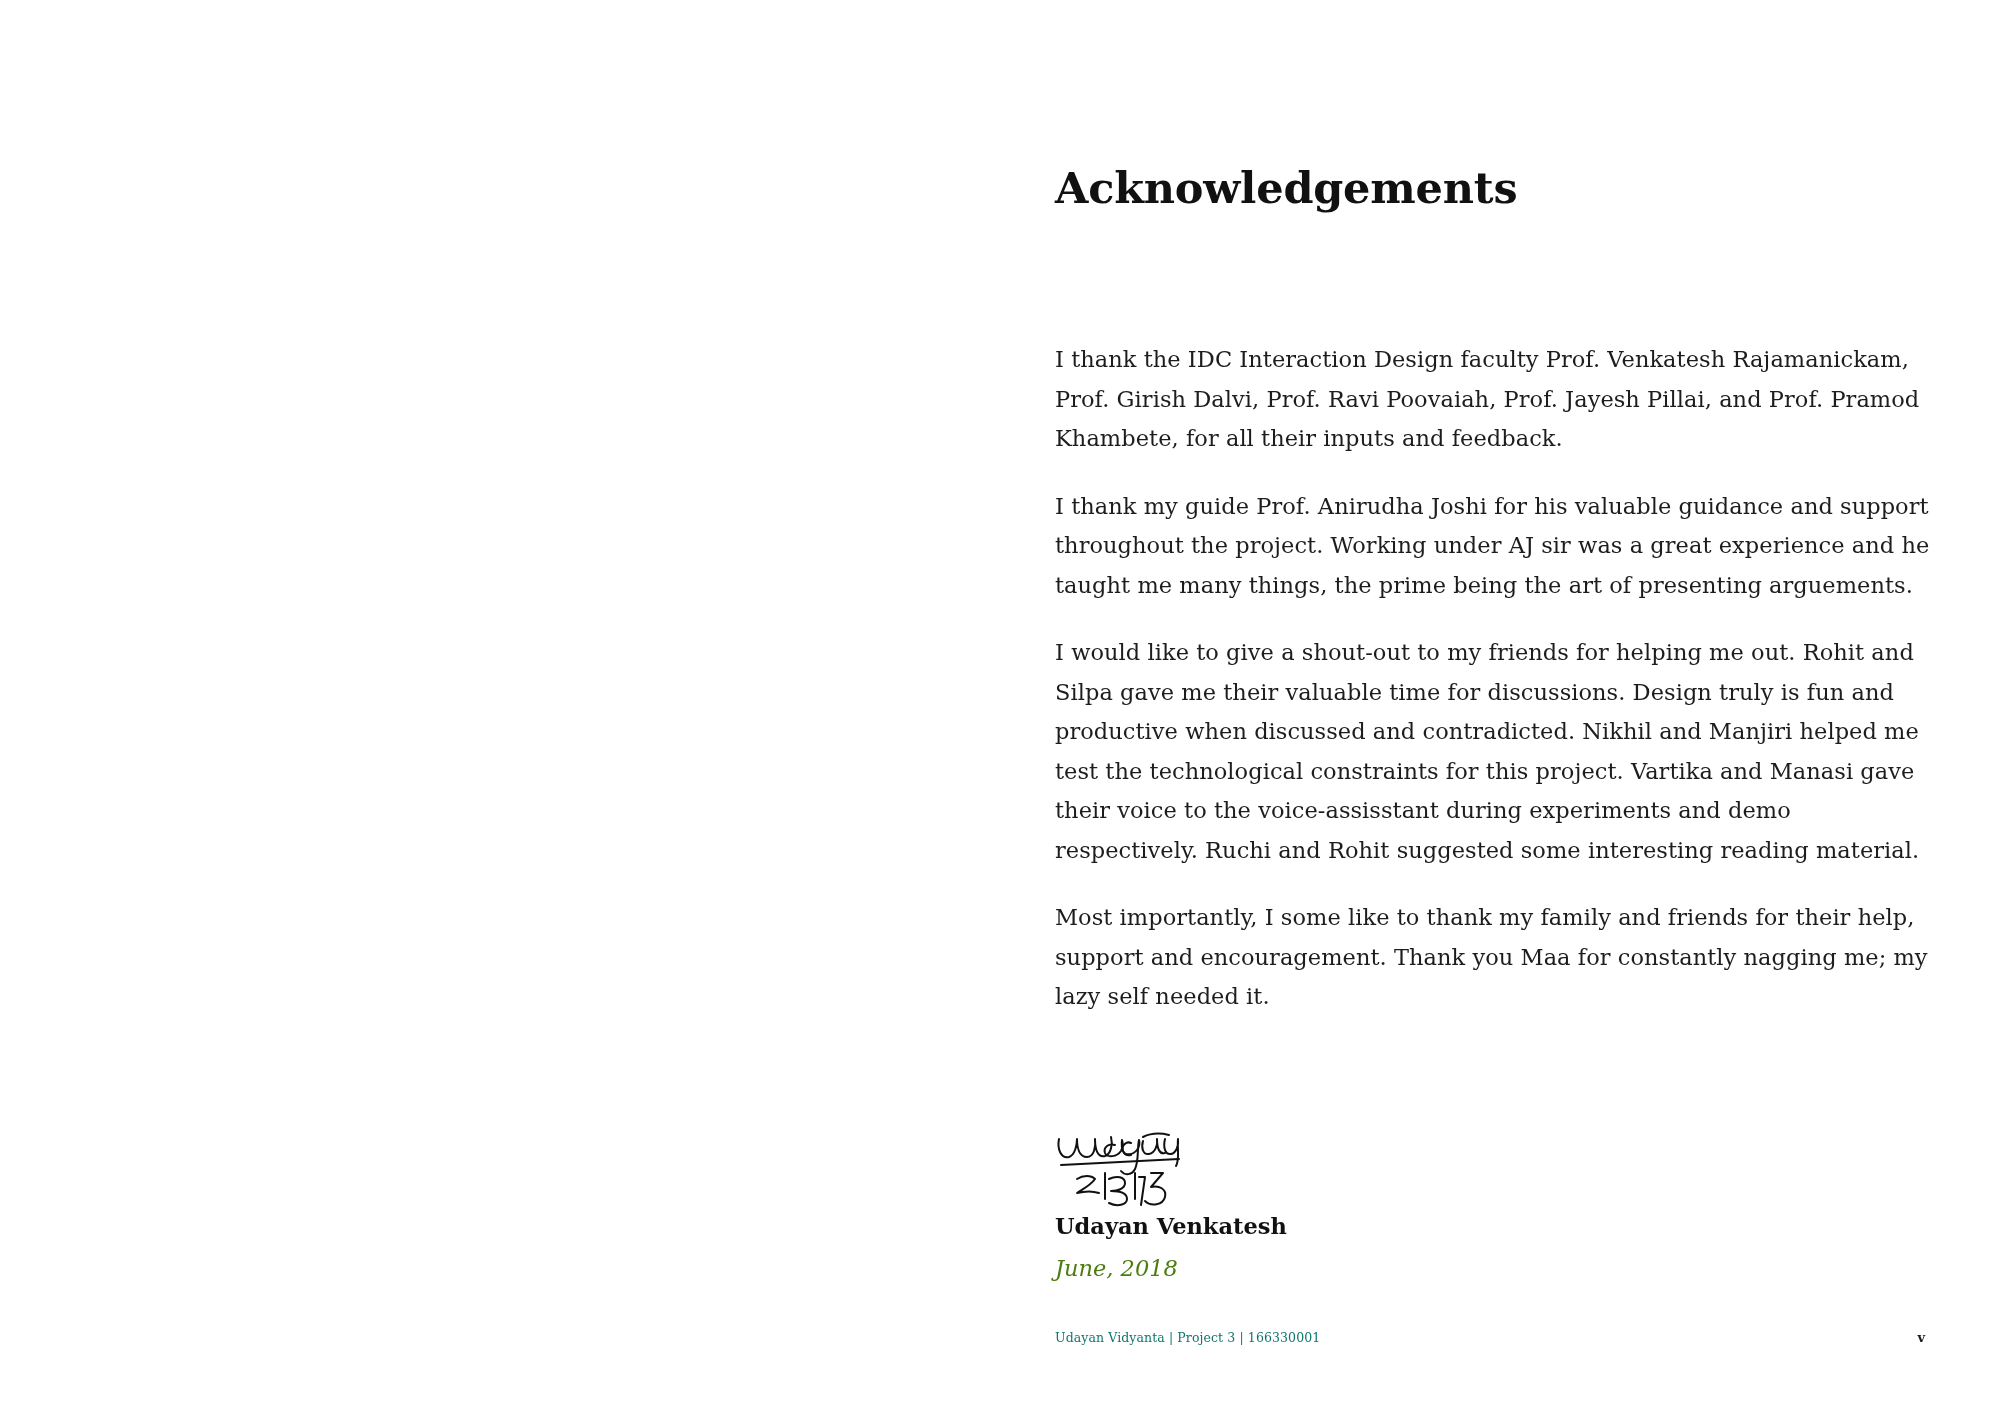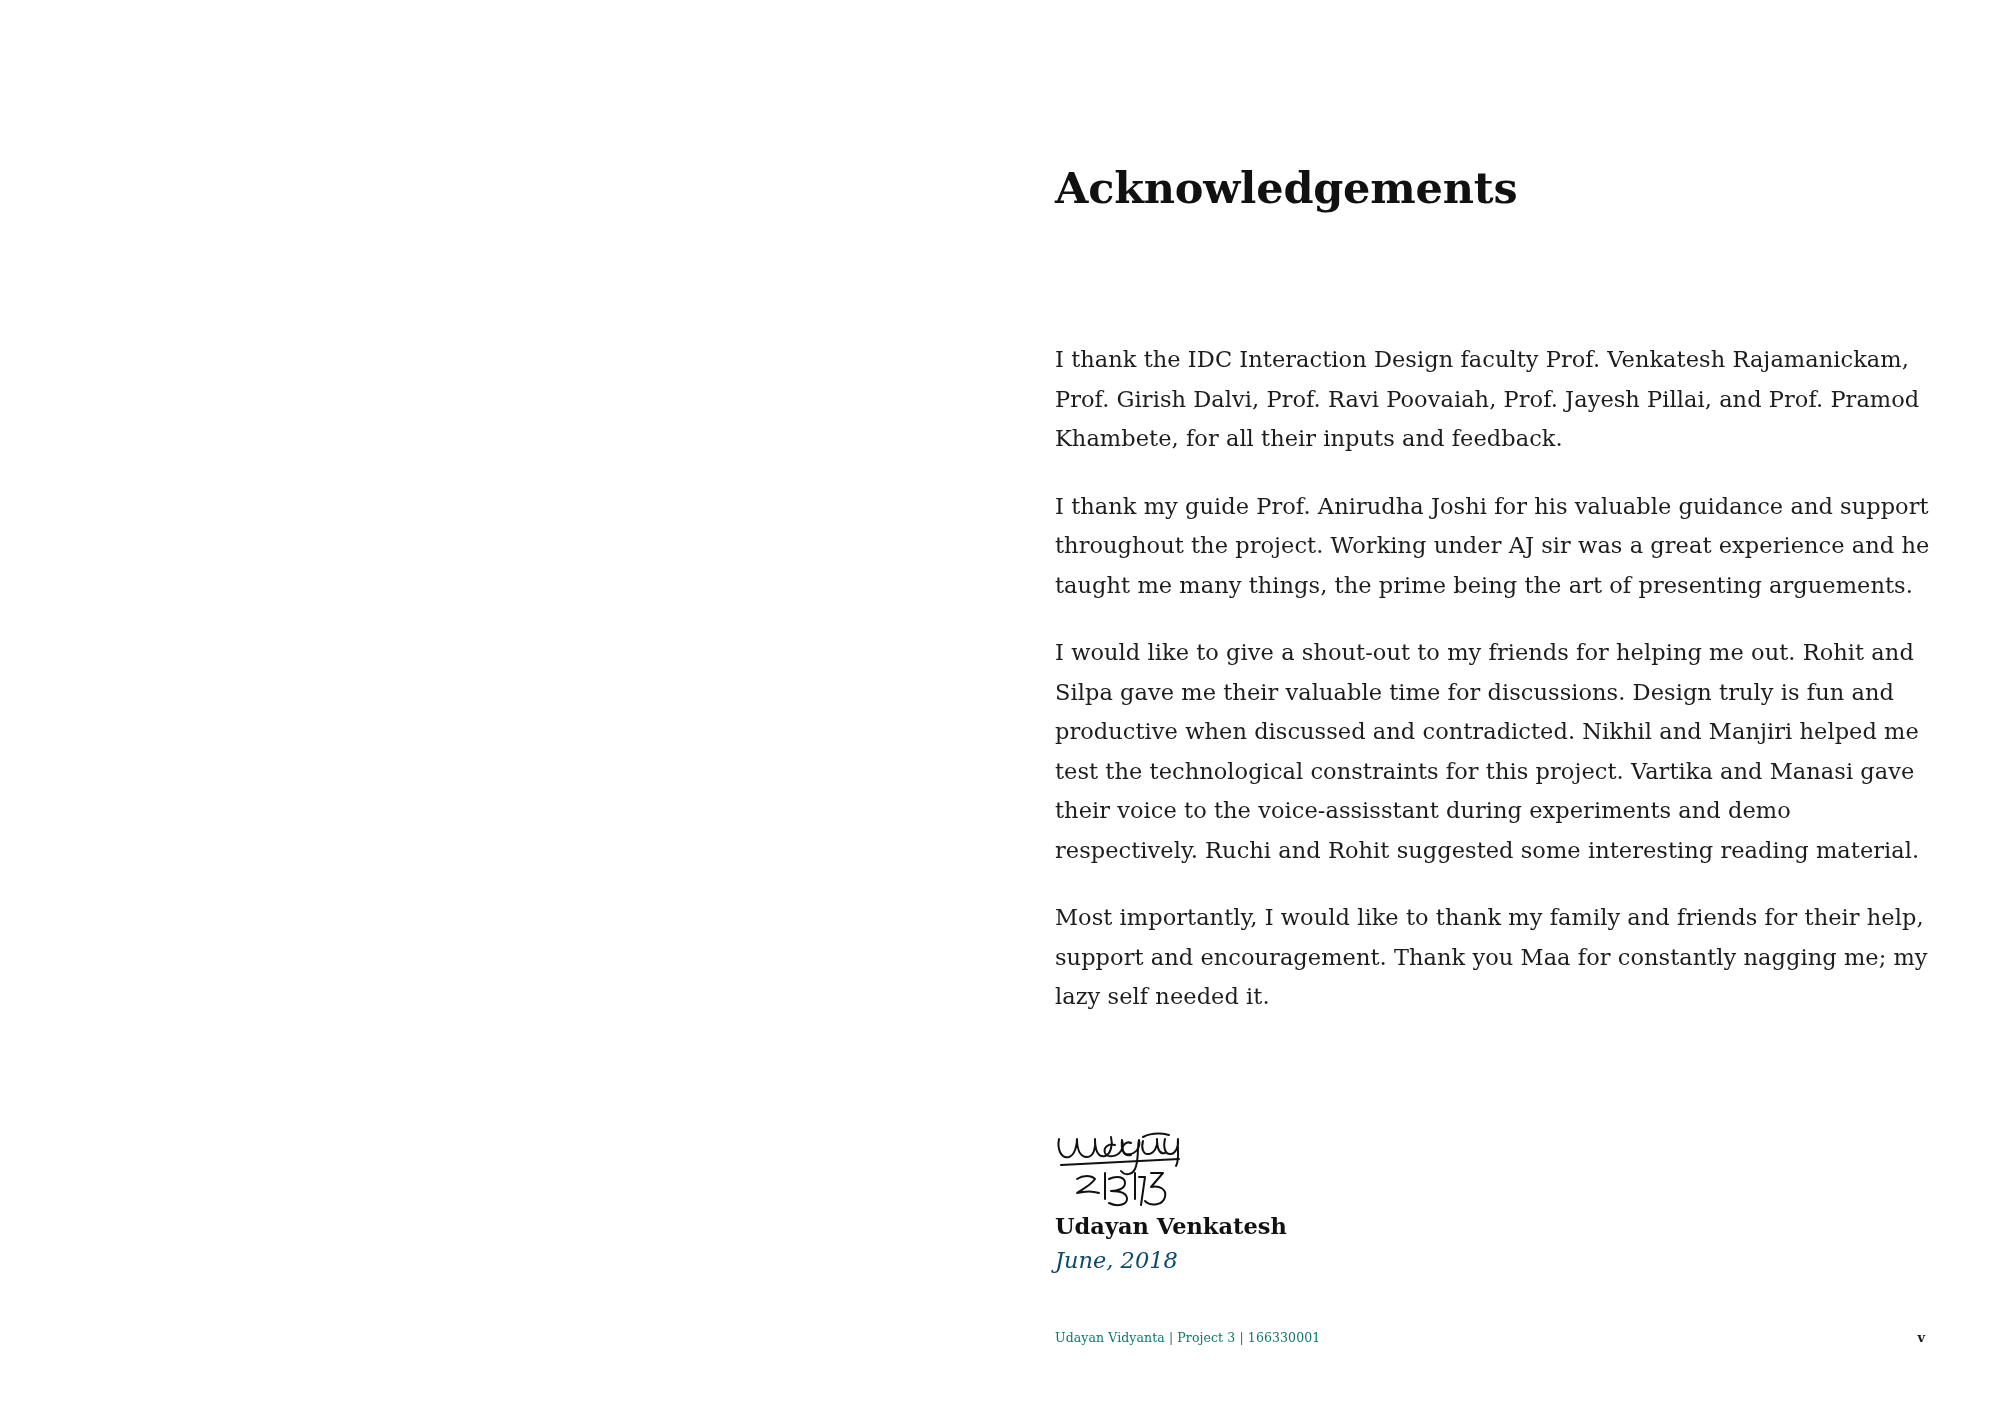--- a/index.html
+++ b/index.html
@@ -75,22 +75,23 @@
     font-weight: 700;
     font-size: 22.5px;
     color: #111111;
     margin-top: 2px;
     line-height: 34px;
   }
   .sign-date {
     font-family: "DejaVu Serif", "Liberation Serif", serif;
     font-style: italic;
     font-size: 22.5px;
-    color: #0c4a6e;
+    color: #4d7c0f;
     line-height: 34px;
+    margin-top: 8px;
   }
   .footer {
     position: absolute;
     left: 0;
     top: 1330px;
     width: 900px;
     display: flex;
     align-items: baseline;
     justify-content: space-between;
   }
@@ -113,21 +114,21 @@
 
 <div class="page">
   <div class="content">
 
     <h1 class="doc-title">Acknowledgements</h1>
 
     <div class="body-block">
       <p class="para">I thank the IDC Interaction Design faculty Prof. Venkatesh Rajamanickam, Prof. Girish Dalvi, Prof. Ravi Poovaiah, Prof. Jayesh Pillai, and Prof. Pramod Khambete, for all their inputs and feedback.</p>
       <p class="para">I thank my guide Prof. Anirudha Joshi for his valuable guidance and support throughout the project. Working under AJ sir was a great experience and he taught me many things, the prime being the art of presenting arguements.</p>
       <p class="para">I would like to give a shout-out to my friends for helping me out. Rohit and Silpa gave me their valuable time for discussions. Design truly is fun and productive when discussed and contradicted. Nikhil and Manjiri helped me test the technological constraints for this project. Vartika and Manasi gave their voice to the voice-assisstant during experiments and demo respectively. Ruchi and Rohit suggested some interesting reading material.</p>
-      <p class="para">Most importantly, I would like to thank my family and friends for their help, support and encouragement. Thank you Maa for constantly nagging me; my lazy self needed it.</p>
+      <p class="para">Most importantly, I some like to thank my family and friends for their help, support and encouragement. Thank you Maa for constantly nagging me; my lazy self needed it.</p>
     </div>
 
     <div class="signature-wrap">
       <div class="signature-mark">
         <svg class="sig-svg" width="200" height="90" viewBox="0 0 200 90" fill="none" xmlns="http://www.w3.org/2000/svg" aria-hidden="true">
           <g stroke="#111111" stroke-width="2" fill="none" stroke-linecap="round" stroke-linejoin="round">
             <path d="M12 18 C10 28, 14 38, 22 36 C28 34, 30 24, 30 18 C30 26, 32 36, 40 36 C47 36, 49 26, 48 18 C48 27, 50 37, 58 35 C64 33, 66 23, 64 16"></path>
             <path d="M68 24 C62 22, 56 26, 58 32 C60 37, 70 36, 74 30 C76 26, 76 22, 75 19 C74 27, 76 36, 84 34"></path>
             <path d="M84 22 C80 20, 74 24, 76 30 C78 35, 86 34, 90 29 C92 26, 93 22, 92 19 C90 28, 92 40, 88 48 C85 54, 78 55, 74 50"></path>
             <path d="M96 20 C94 27, 96 34, 102 33 C108 32, 111 24, 110 18 C110 26, 112 34, 118 32"></path>

